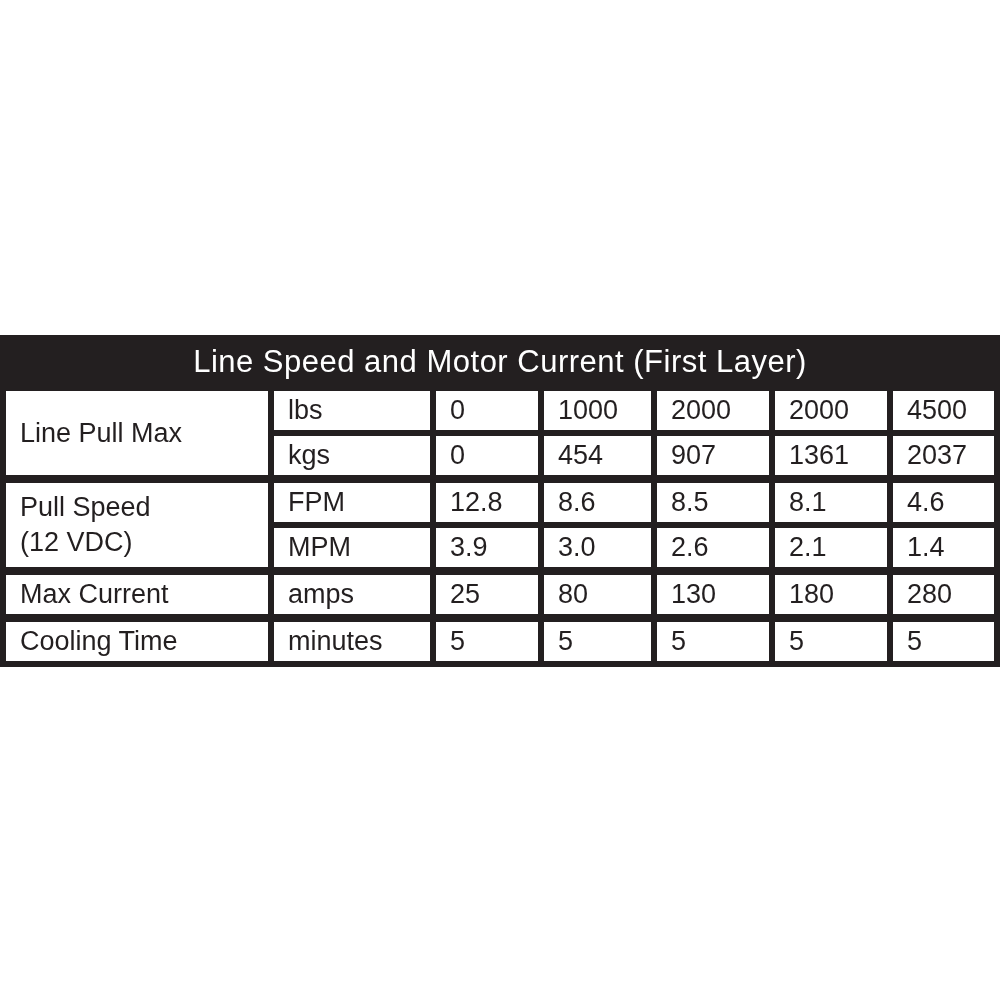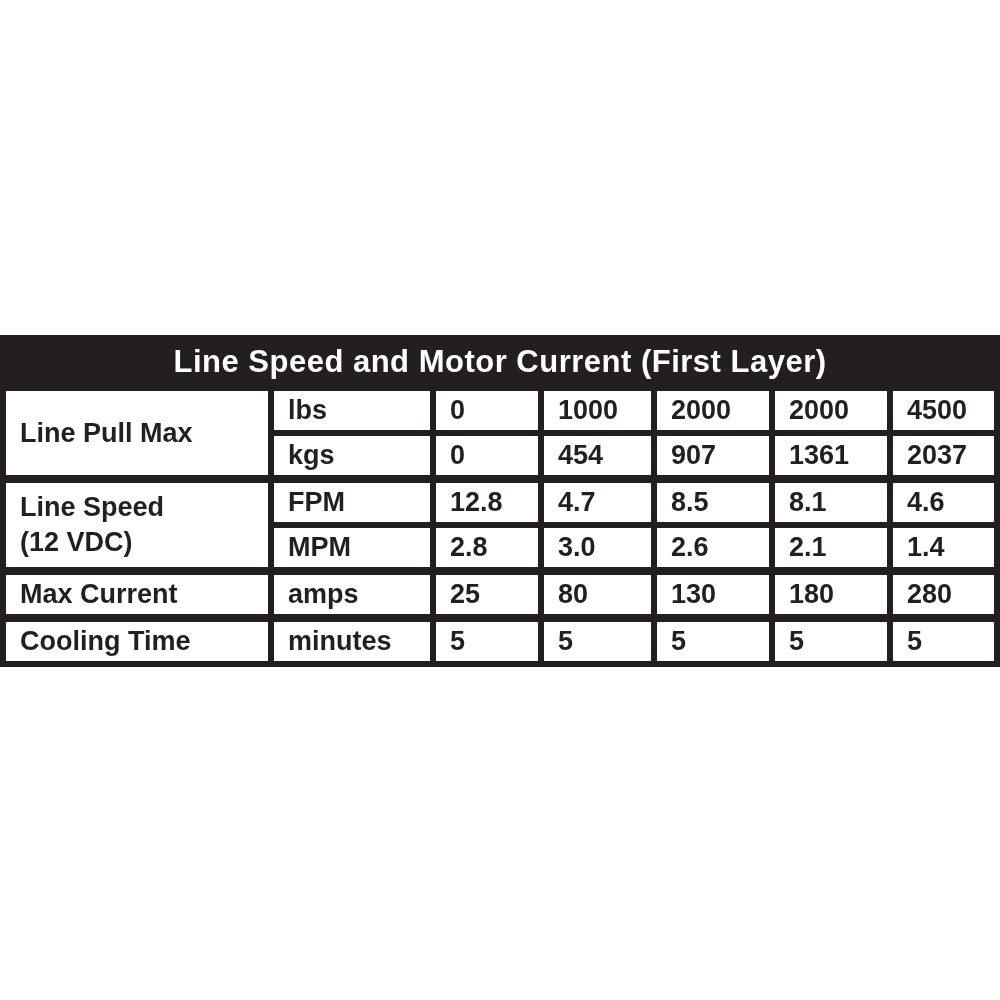--- a/index.html
+++ b/index.html
@@ -30,21 +30,20 @@
   }
   table.spec td {
     background: #ffffff;
     color: #231f20;
     font-size: 27px;
     height: 39px;
     padding: 0 4px 0 14px;
     vertical-align: middle;
     overflow: hidden;
     white-space: nowrap;
-    font-weight: bold;
   }
   table.spec thead td.title-cell {
     background: #231f20;
     color: #ffffff;
     text-align: center;
     font-size: 31px;
     height: 42px;
     padding: 0;
     letter-spacing: 0.5px;
   }
@@ -93,33 +92,33 @@
           <td>kgs</td>
           <td>0</td>
           <td>454</td>
           <td>907</td>
           <td>1361</td>
           <td>2037</td>
         </tr>
 
         <tr class="g-start">
           <td class="label-span" rowspan="2">
-            <span>Line Speed</span>
+            <span>Pull Speed</span>
             <span class="line2">(12 VDC)</span>
           </td>
           <td>FPM</td>
           <td>12.8</td>
-          <td>4.7</td>
+          <td>8.6</td>
           <td>8.5</td>
           <td>8.1</td>
           <td>4.6</td>
         </tr>
         <tr>
           <td>MPM</td>
-          <td>2.8</td>
+          <td>3.9</td>
           <td>3.0</td>
           <td>2.6</td>
           <td>2.1</td>
           <td>1.4</td>
         </tr>
 
         <tr class="g-start">
           <td>Max Current</td>
           <td>amps</td>
           <td>25</td>

